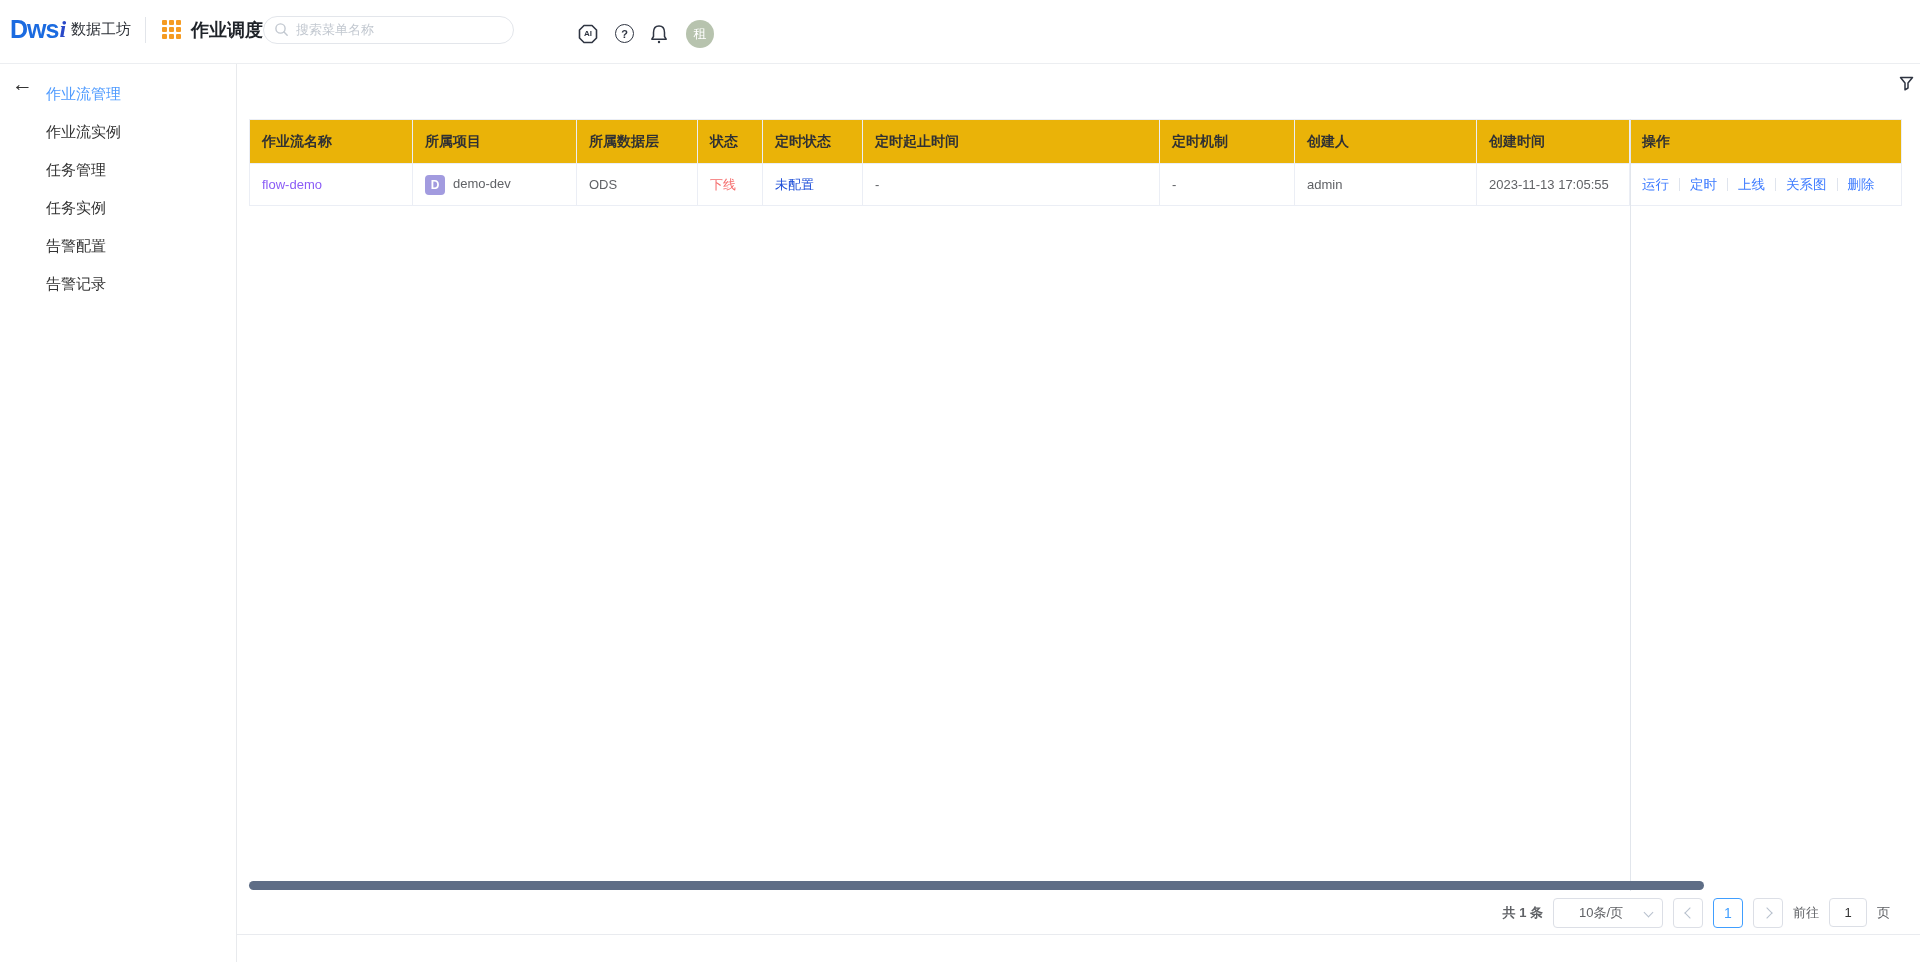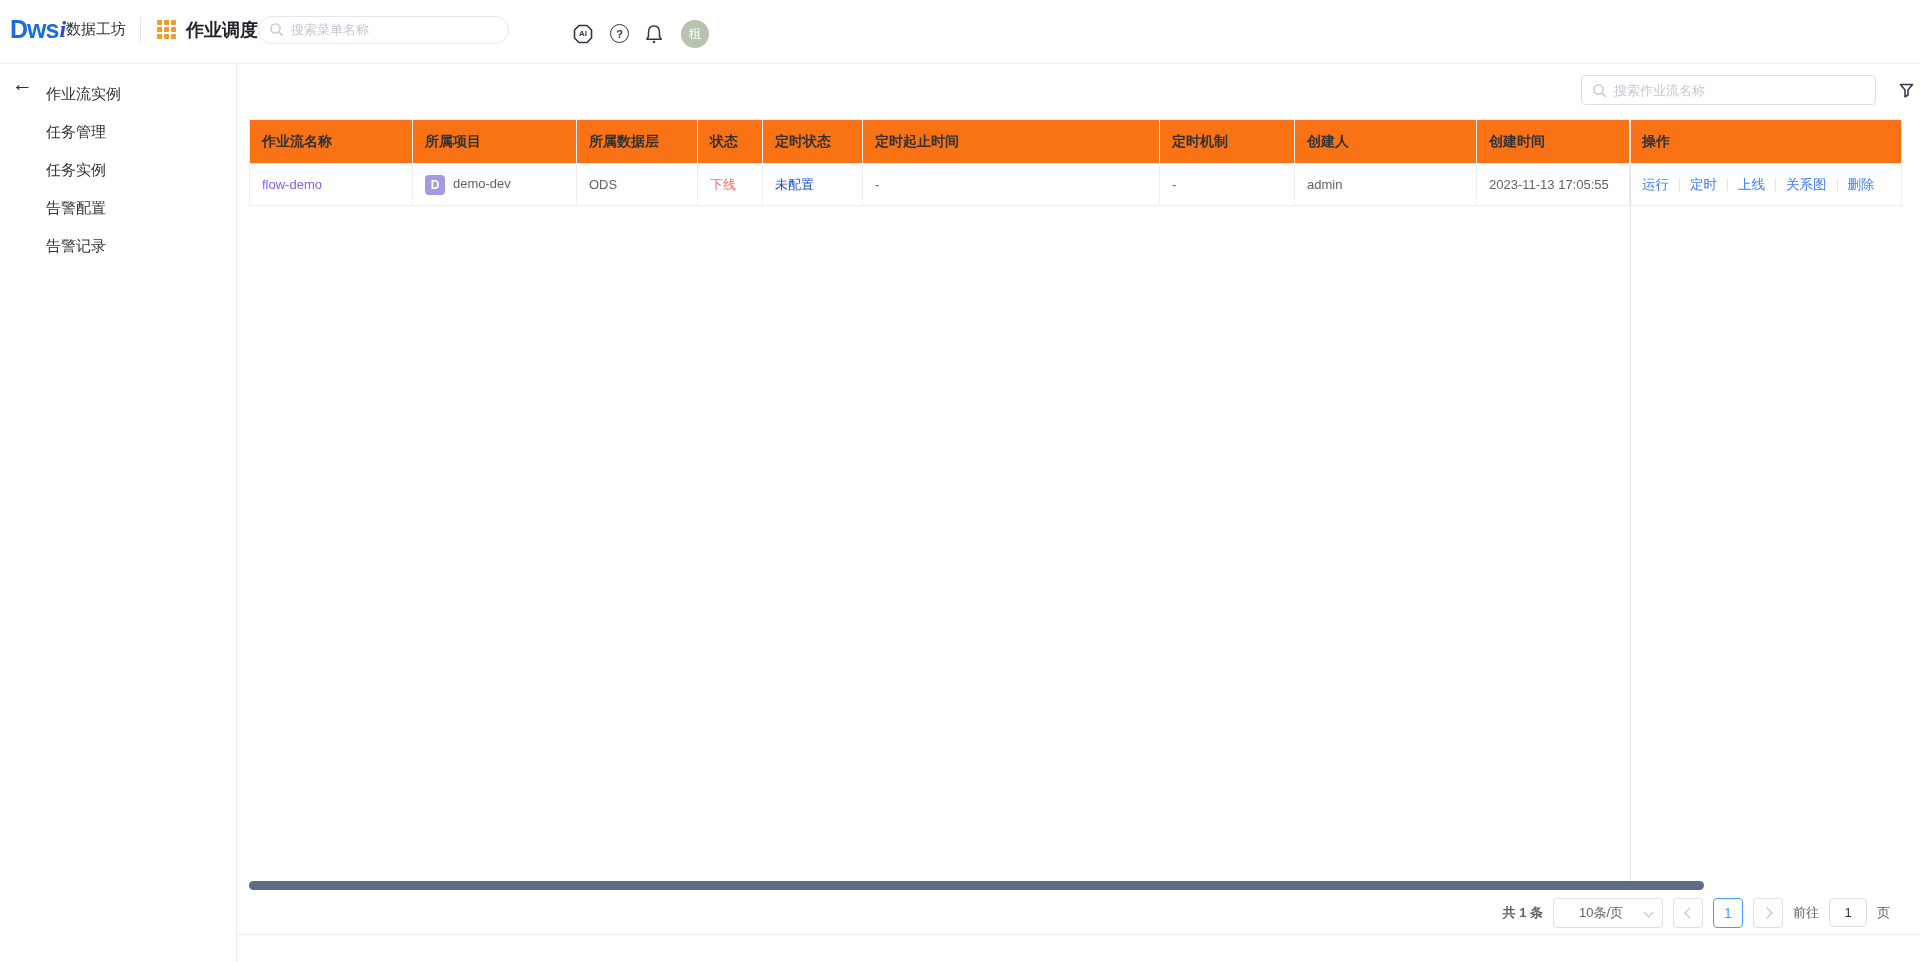--- a/index.html
+++ b/index.html
@@ -6,21 +6,21 @@
   html,body { width:1920px; height:962px; background:#fff; overflow:hidden;
               font-family:"Liberation Sans","DejaVu Sans",sans-serif; }
 
   
   .topbar { height:64px; border-bottom:1px solid #eceef1; display:flex;
             align-items:center; padding:0 0 4px 10px; }
   .tb-left { display:flex; align-items:center; }
   .brand { font-size:25px; font-weight:bold; color:#1b6be0; letter-spacing:-1px; }
   .brand-i { font-size:24px; font-weight:bold; font-style:italic; color:#2a49c8;
              font-family:"Liberation Serif","DejaVu Serif",serif; margin-left:1px; }
-  .brand-cn { font-size:15px; color:#2b2f36; }
+  .brand-cn { font-size:15px; color:#2b2f36; margin-left:5px; }
   .tb-divider { width:1px; height:26px; background:#e2e5ea; margin:0 16px 0 14px; }
   .grid-icon { display:grid; grid-template-columns:repeat(3,5px); grid-template-rows:repeat(3,5px);
                gap:2px; margin-right:10px; }
   .grid-icon i { background:#f59b22; border-radius:1px; }
   .app-title { font-size:18px; font-weight:bold; color:#1f2329; }
   .tb-right { display:flex; align-items:center; padding-right:30px; }
   .menu-search { width:251px; height:28px; border:1px solid #e3e6eb; border-radius:14px;
                  display:flex; align-items:center; padding:0 10px; gap:7px; margin-right:62px; }
   .menu-search input { border:none; outline:none; flex:1; font-size:13px; color:#333; background:transparent; }
   .menu-search input::placeholder, .flow-search input::placeholder { color:#c2c8d0; }
@@ -47,21 +47,21 @@
 
   
   .flow-search-wrap { position:absolute; top:11px; right:5px; display:flex; align-items:center; gap:22px; }
   .flow-search { width:295px; height:30px; border:1px solid #dcdfe6; border-radius:4px;
                  display:flex; align-items:center; padding:0 10px; gap:7px; }
   .flow-search input { border:none; outline:none; flex:1; font-size:13px; color:#333; background:transparent; }
 
   
   .table-wrap { position:absolute; left:12px; top:55px; width:1653px; }
   table { border-collapse:separate; border-spacing:0; table-layout:fixed; width:1653px; }
-  th { background:#f97316; border-top:1px solid #ebeef5; border-bottom:1px solid #ebeef5;
+  th { background:#eab308; border-top:1px solid #ebeef5; border-bottom:1px solid #ebeef5;
        border-right:1px solid #ebeef5; height:45px; padding:0 12px; text-align:left;
        font-size:14px; color:#303133; font-weight:600; }
   th:first-child { border-left:1px solid #ebeef5; }
   td { border-bottom:1px solid #ebeef5; border-right:1px solid #ebeef5; height:42px;
        padding:0 12px; font-size:13px; color:#606266; background:#fff; white-space:nowrap; }
   td:first-child { border-left:1px solid #ebeef5; }
   .link { color:#8b5cf6; cursor:pointer; text-decoration:none; }
   .badge-d { display:inline-flex; width:20px; height:20px; border-radius:4px; background:#a29bdf;
              color:#fff; font-size:12px; font-weight:bold; align-items:center; justify-content:center;
              margin-right:8px; vertical-align:middle; }
@@ -143,40 +143,32 @@
       <span class="avatar">租</span>
     </div>
   </div>
 </div>
 
 <div class="app">
 
   <div class="sidebar">
     <span class="back-arrow">←</span>
     <ul class="menu">
+      <li class="active">作业流管理</li>
       <li>作业流实例</li>
       <li>任务管理</li>
       <li>任务实例</li>
       <li>告警配置</li>
       <li>告警记录</li>
     </ul>
   </div>
 
   <div class="main">
 
     <div class="flow-search-wrap">
-      <div class="flow-search">
-        <span>
-          <svg width="15" height="15" viewBox="0 0 15 15">
-              <circle cx="6.5" cy="6.5" r="4.6" fill="none" stroke="#c0c4cc" stroke-width="1.4"></circle>
-              <line x1="10" y1="10" x2="13.2" y2="13.2" stroke="#c0c4cc" stroke-width="1.4" stroke-linecap="round"></line>
-            </svg>
-        </span>
-        <input placeholder="搜索作业流名称" style="">
-      </div>
       <span>
         <svg width="17" height="17" viewBox="0 0 17 17">
             <path d="M2.5 2.5 L14.5 2.5 L10 8 L10 13 L7 14.8 L7 8 Z" fill="none" stroke="#2f3542" stroke-width="1.5" stroke-linejoin="round"></path>
           </svg>
       </span>
     </div>
 
     <div class="table-wrap">
       <table>
         <colgroup>

